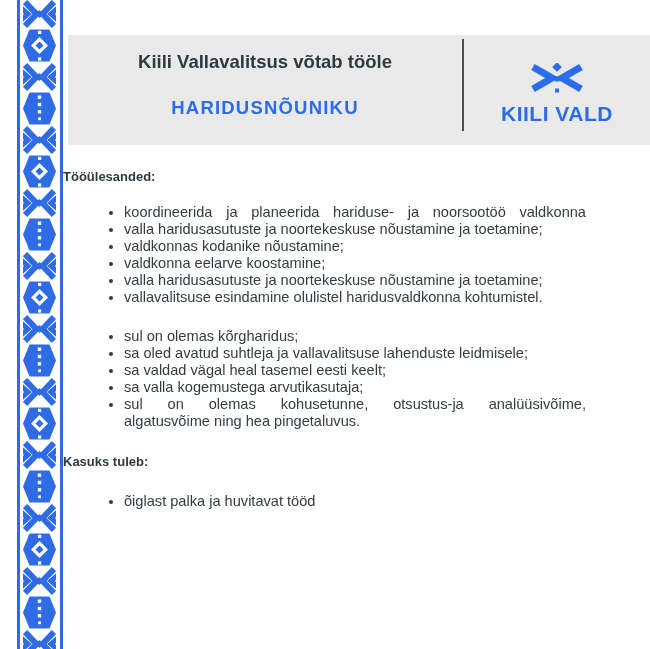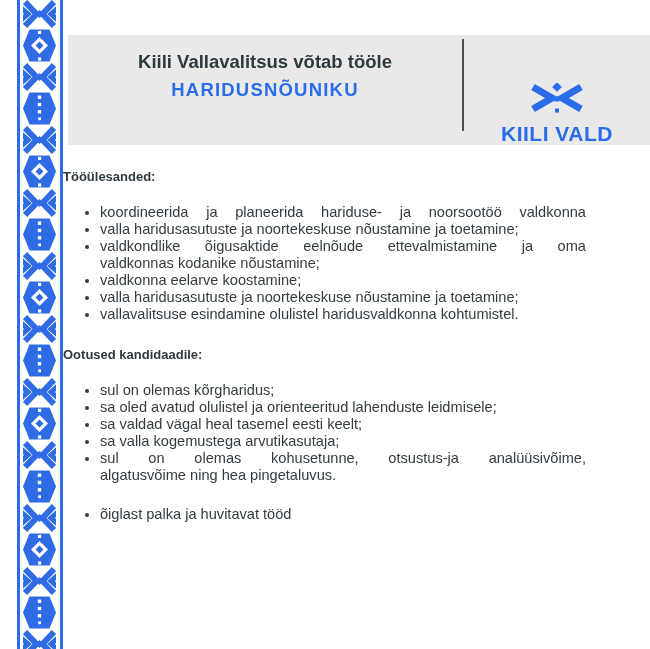--- a/index.html
+++ b/index.html
@@ -25,35 +25,35 @@
   
   .header{
     position:absolute;left:68px;top:35px;width:582px;height:110px;
     background:var(--band);display:flex;align-items:stretch;
   }
   .header-left{
     width:394px;display:flex;flex-direction:column;align-items:center;
     justify-content:flex-start;padding-top:16px;
   }
   .t1{font-size:18.5px;font-weight:bold;color:var(--dark);line-height:22px;}
-  .t2{font-size:18.5px;font-weight:bold;color:var(--blue);letter-spacing:1.2px;margin-top:6px;line-height:22px;}
+  .t2{font-size:18.5px;font-weight:bold;color:var(--blue);letter-spacing:1.2px;margin-top:24px;line-height:22px;}
   .divider{width:2px;background:var(--divider);margin:4px 0 14px 0;}
   .header-right{
     flex:1;display:flex;flex-direction:column;align-items:center;
-    padding-top:28px;color:var(--blue);justify-content:flex-end;
+    padding-top:28px;color:var(--blue);
   }
   .logo-text{font-size:21px;font-weight:bold;letter-spacing:.5px;margin-top:6px;color:var(--blue);line-height:22px;}
   
   .content{
     position:absolute;left:63px;top:145px;width:523px;
     color:var(--text);font-size:14.6px;line-height:17px;
   }
   .section{margin-top:22px;}
   .section h3{font-size:13px;line-height:19px;color:var(--dark);font-weight:bold;}
-  .section ul{margin-top:18px;padding-left:37px;list-style:disc outside;}
+  .section ul{margin-top:18px;padding-left:37px;list-style:disc outside;margin-left:24px;}
   .section:last-child ul{margin-top:8px;}
   .section li{margin:0;}
   .just{text-align:justify;text-align-last:justify;}
 </style>
 </head>
 <body>
 
 <div class="page">
 
   <div class="band">
@@ -123,58 +123,57 @@
   <div class="section">
     <h3>Tööülesanded:</h3>
     <ul>
           <li>
             <div class="just">koordineerida ja planeerida hariduse- ja noorsootöö valdkonna</div>
           </li>
           <li>
             <div>valla haridusasutuste ja noortekeskuse nõustamine ja toetamine;</div>
           </li>
           <li>
-            <div class="just">valdkondlike õigusaktide eelnõude ettevalmistamine ja oma</div>
             <div>valdkonnas kodanike nõustamine;</div>
           </li>
           <li>
             <div>valdkonna eelarve koostamine;</div>
           </li>
           <li>
             <div>valla haridusasutuste ja noortekeskuse nõustamine ja toetamine;</div>
           </li>
           <li>
             <div>vallavalitsuse esindamine olulistel haridusvaldkonna kohtumistel.</div>
           </li>
         </ul>
   </div>
 
   <div class="section">
-    <h3>Ootused kandidaadile:</h3>
     <ul>
           <li>
             <div>sul on olemas kõrgharidus;</div>
           </li>
           <li>
-            <div>sa oled avatud olulistel ja orienteeritud lahenduste leidmisele;</div>
+            <div>sa oled avatud suhtleja ja vallavalitsuse lahenduste leidmisele;</div>
           </li>
           <li>
             <div>sa valdad vägal heal tasemel eesti keelt;</div>
           </li>
           <li>
             <div>sa valla kogemustega arvutikasutaja;</div>
           </li>
           <li>
             <div class="just">sul on olemas kohusetunne, otsustus-ja analüüsivõime,</div>
             <div>algatusvõime ning hea pingetaluvus.</div>
           </li>
         </ul>
   </div>
 
   <div class="section">
+    <h3>Kasuks tuleb:</h3>
   </div>
 
   <div class="section">
     <ul>
           <li>
             <div>õiglast palka ja huvitavat tööd</div>
           </li>
         </ul>
   </div>
 </div>

